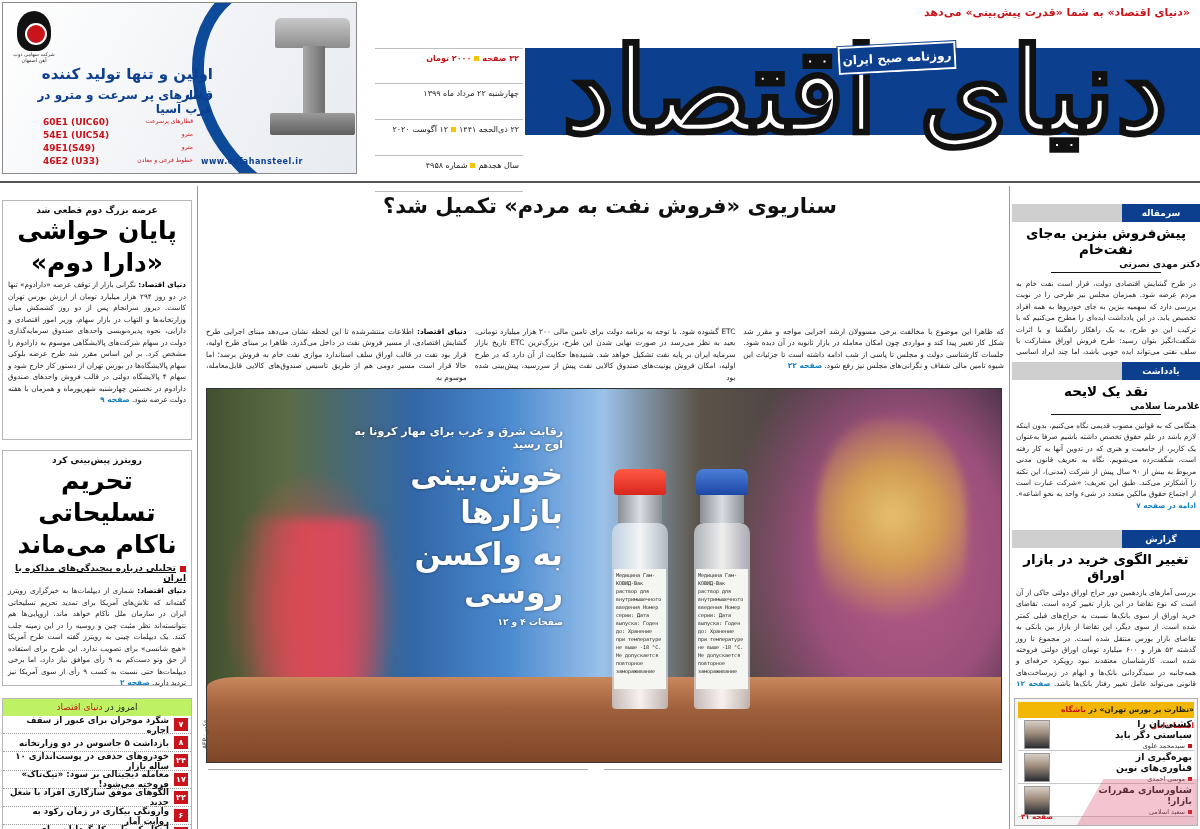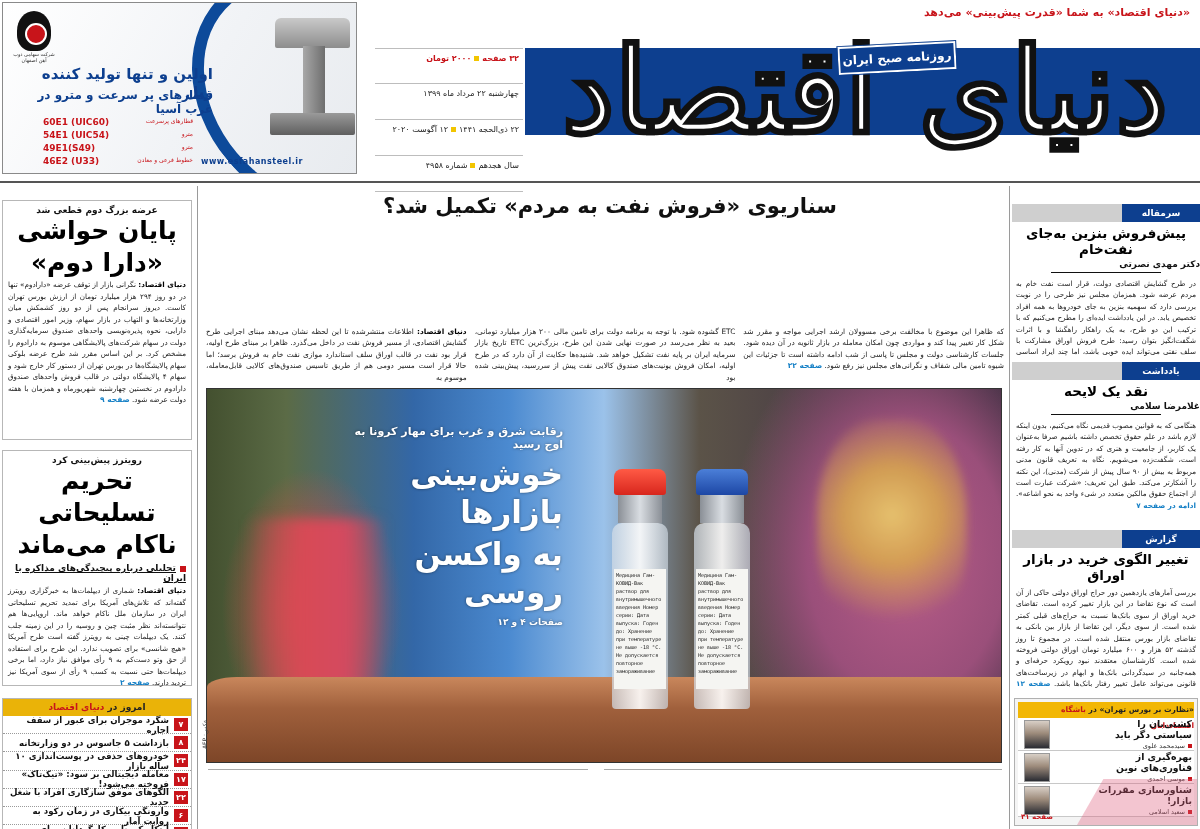--- a/index.html
+++ b/index.html
@@ -43,21 +43,21 @@
   .story-box { position: absolute; left: 2px; width: 190px; border: 1px solid #b7b7b7; background: #fff; padding: 4px 5px 18px; }
   .kicker { font-size: 9px; font-weight: bold; text-align: center; color: #111; }
   .big-head { font-size: 25px; font-weight: 900; text-align: center; line-height: 32px; color: #000; }
   .body-text { font-size: 7.2px; line-height: 11.5px; color: #222; text-align: justify; }
   .body-text b { color: #000; }
   .page-ref { color: #1680c6; font-size: 7.5px; font-weight: bold; }
   .sub-point { font-size: 9px; font-weight: bold; color: #111; margin: 2px 0; text-decoration: underline; }
   .sub-point .sq { display: inline-block; width: 6px; height: 6px; background: #c8141a; margin-left: 4px; vertical-align: middle; }
 
   .today-box { position: absolute; left: 2px; top: 512px; width: 190px; border: 1px solid #b7b7b7; }
-  .today-head { height: 17px; background: #eab308; font-size: 9px; font-weight: bold; color: #222; text-align: center; line-height: 17px; }
+  .today-head { height: 17px; background: #bef264; font-size: 9px; font-weight: normal; color: #222; text-align: center; line-height: 17px; }
   .today-head .red { color: #c8141a; }
   .today-item { height: 18.2px; border-bottom: 1px dotted #9a9a9a; display: flex; align-items: center; justify-content: flex-start; padding: 0 3px; font-size: 8.6px; font-weight: bold; color: #111; }
   .today-num { width: 14px; height: 13px; background: #c8141a; color: #fff; font-size: 8px; text-align: center; line-height: 13px; margin-left: 5px; flex-shrink: 0; }
 
   
   .center-col { position: absolute; left: 200px; top: 186px; width: 810px; height: 643px; border-right: 1px solid #9a9a9a; }
   .main-kicker { position: absolute; left: 180px; top: 8px; width: 460px; font-size: 21px; font-weight: bold; text-align: center; color: #111; }
   .main-head { position: absolute; left: 10px; top: 40px; width: 790px; font-size: 66px; font-weight: 900; text-align: center; line-height: 90px; color: #000; letter-spacing: -1px; }
   .main-cols { position: absolute; left: 6px; top: 140px; width: 798px; height: 58px; display: flex; flex-direction: row-reverse; gap: 8px; }
   .main-cols .body-text { flex: 1; font-size: 7.4px; line-height: 11.4px; }

